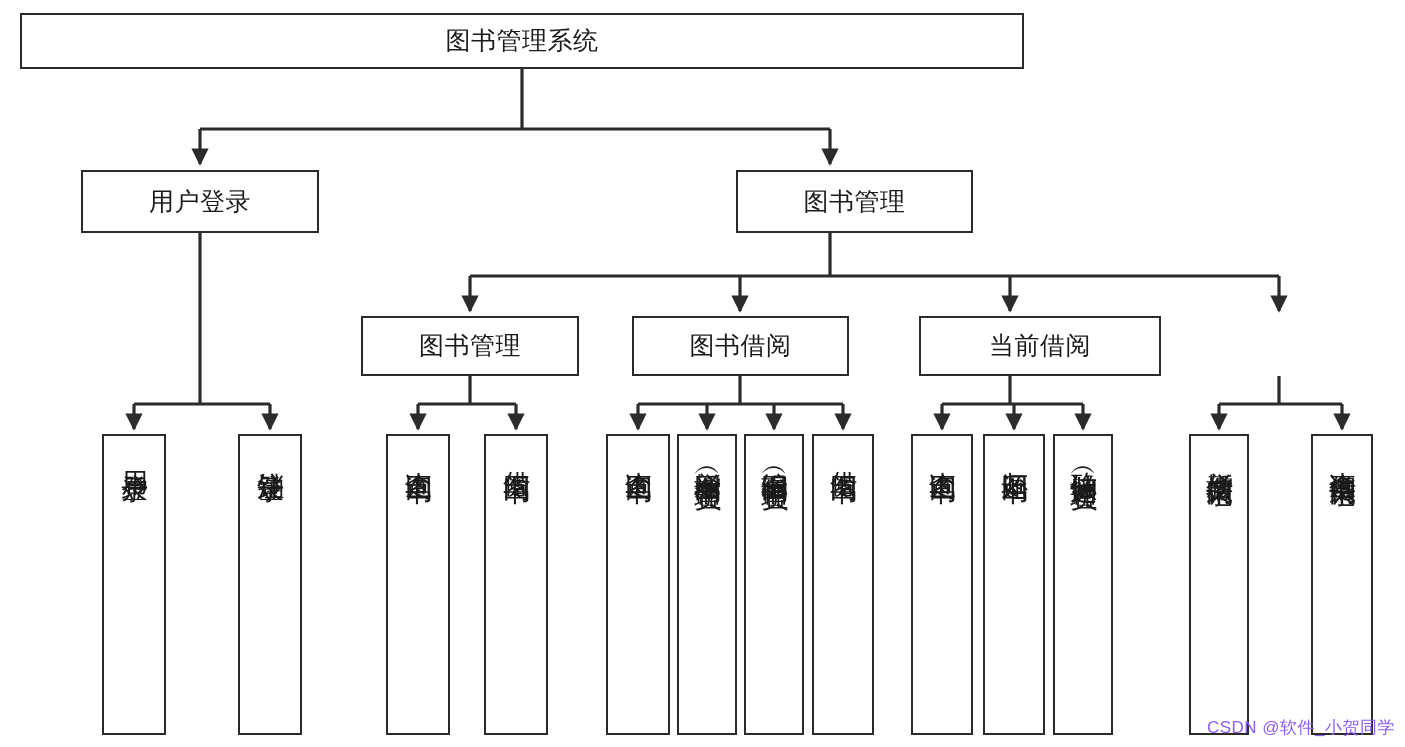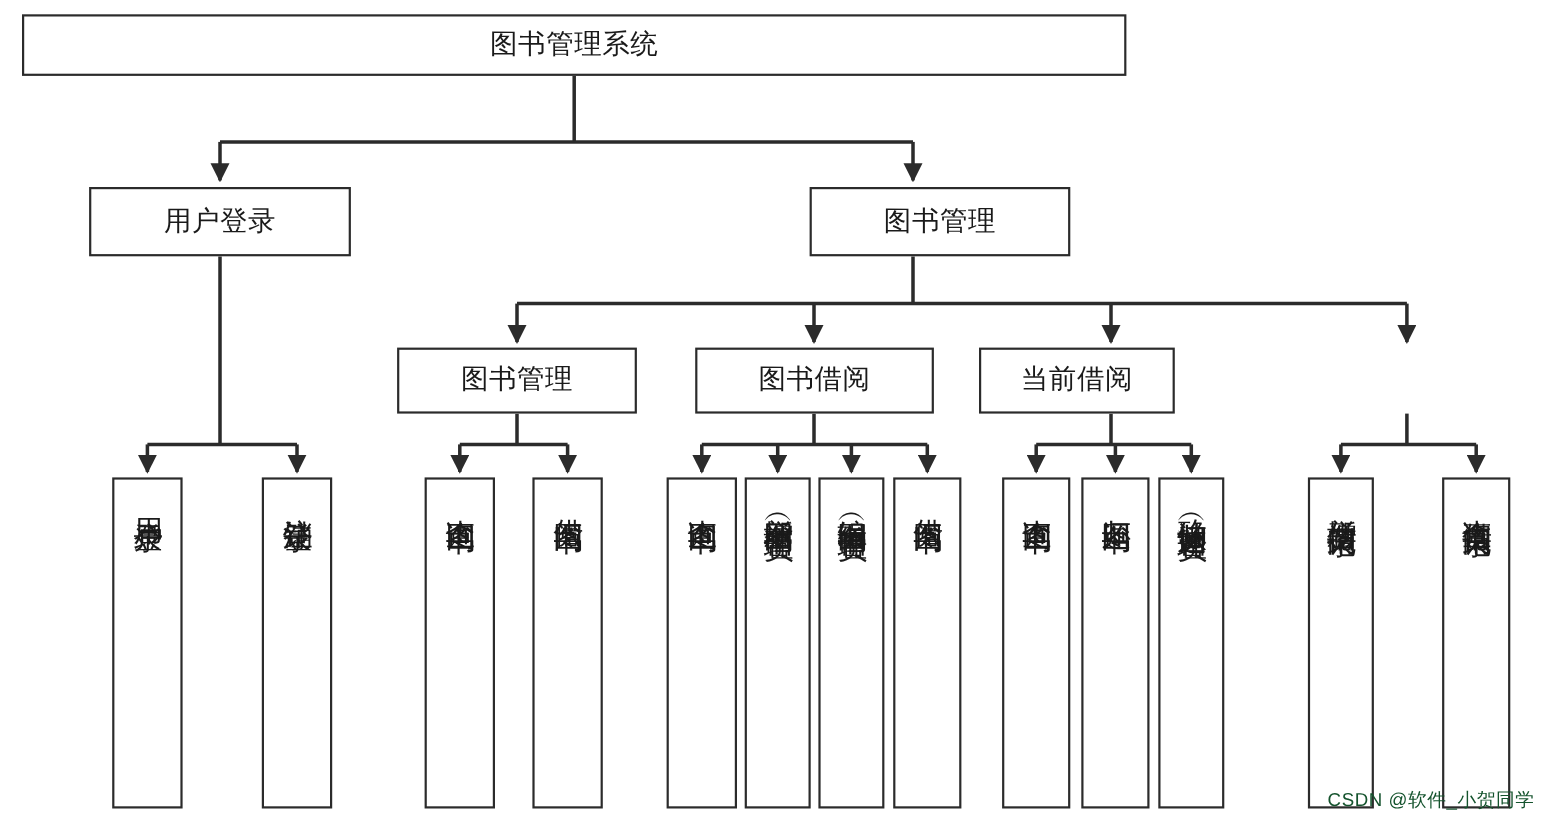--- a/index.html
+++ b/index.html
@@ -56,21 +56,21 @@
     text-orientation: upright;
     font-size: 27px;
     line-height: 1.02;
     letter-spacing: 2px;
   }
   .watermark {
     position: absolute;
     right: 10px;
     bottom: 8px;
     font-size: 17px;
-    color: #14532d;
+    color: #8b5cf6;
     letter-spacing: 0.5px;
     white-space: nowrap;
     user-select: none;
   }
 </style>
 </head>
 <body>
 
 <div id="canvas">
 
@@ -137,21 +137,21 @@
   <div class="node horiz" style="left:712px; top:170px; width:237px; height:63px;margin-left:24px;">
     <span class="lbl">图书管理</span>
   </div>
 
   <div class="node horiz" style="left:361px; top:316px; width:218px; height:60px;">
     <span class="lbl">图书管理</span>
   </div>
   <div class="node horiz" style="left:632px; top:316px; width:217px; height:60px;">
     <span class="lbl">图书借阅</span>
   </div>
-  <div class="node horiz" style="left:890px; top:316px; width:178px; height:60px;align-items:center;">
+  <div class="node horiz" style="left:919px; top:316px; width:242px; height:60px;align-items:center;">
     <span class="lbl">当前借阅</span>
   </div>
 
   <div class="node vert" style="left:102px; top:434px; width:64px; height:301px;">
     <span class="lbl">用户登录</span>
   </div>
   <div class="node vert" style="left:238px; top:434px; width:64px; height:301px;">
     <span class="lbl">注销登录</span>
   </div>
   <div class="node vert" style="left:386px; top:434px; width:64px; height:301px;">

